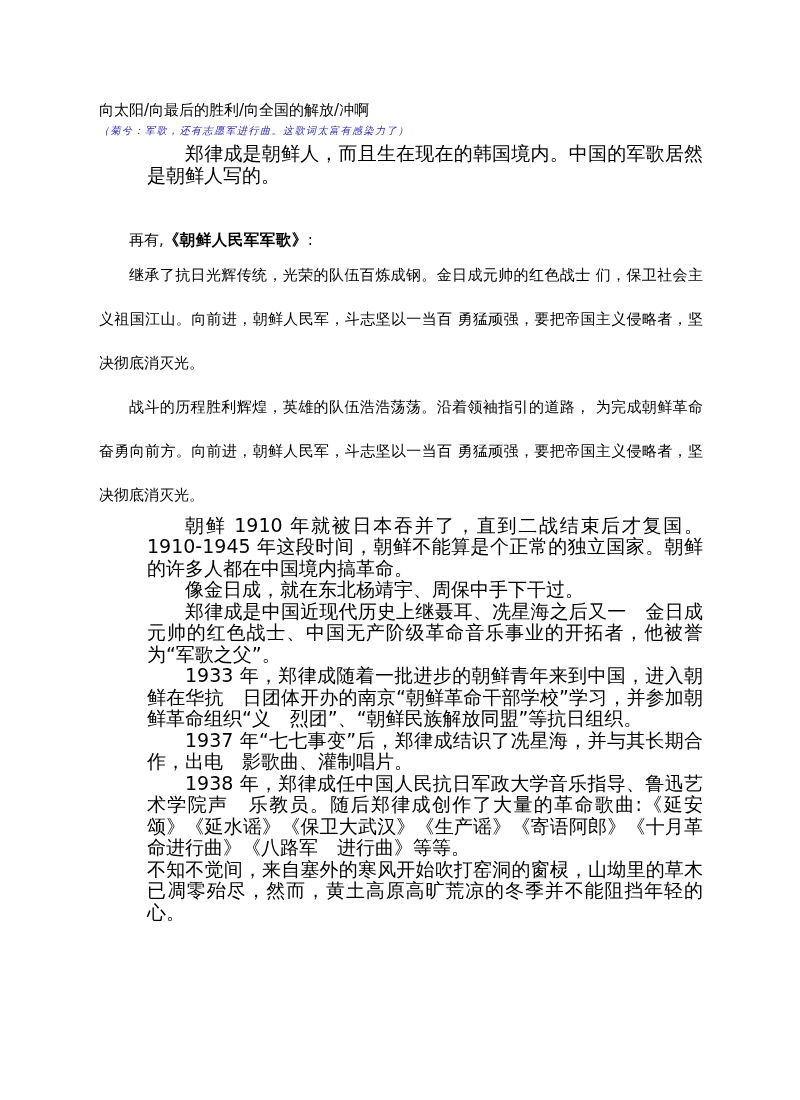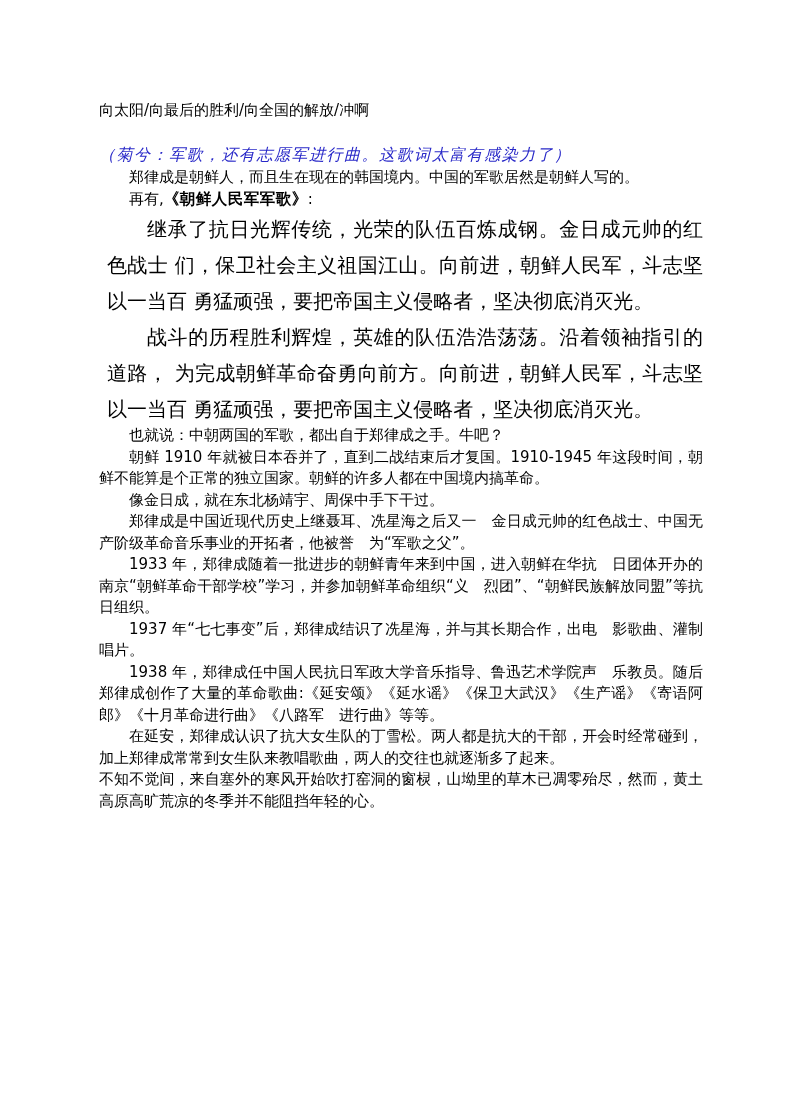--- a/index.html
+++ b/index.html
@@ -19,53 +19,54 @@
     top: 99px;
     width: 604px;
   }
   .header-line {
     font-size: 15px;
     line-height: 22px;
     text-align: left;
     white-space: nowrap;
   }
   .annotation {
-    margin-top: 24px;
+    margin-top: 0;
     margin-bottom: 2px;
     color: var(--annotation, #2828c8);
-    font-size: 16px;
+    font-size: 10px;
     line-height: 20px;
     font-style: italic;
     letter-spacing: 1.5px;
     white-space: nowrap;
   }
   .para {
-    font-size: 15px;
+    font-size: 19px;
     line-height: 21.5px;
     text-align: justify;
     text-indent: 2em;
+    margin-left: 48px;
   }
   .para.no-indent { text-indent: 0; }
   .lead-line {
     font-size: 15px;
     line-height: 21.5px;
     text-indent: 2em;
+    margin-top: 44px;
   }
   .song-title-bold {
     font-weight: bold;
     font-size: 15.5px;
     letter-spacing: 0.5px;
   }
   .lyrics { margin-top: 1px; }
   .lyrics .verse {
-    font-size: 20px;
-    line-height: 36px;
+    font-size: 15px;
+    line-height: 44px;
     text-align: justify;
     text-indent: 2em;
-    margin-left: 8px;
   }
   .bodytext { margin-top: -2px; }
 </style>
 </head>
 <body>
 
 <div class="page">
   <div class="content">
 
     <p class="header-line">向太阳/向最后的胜利/向全国的解放/冲啊</p>
@@ -75,25 +76,23 @@
     <p class="para">郑律成是朝鲜人，而且生在现在的韩国境内。中国的军歌居然是朝鲜人写的。</p>
 
     <p class="lead-line"><span>再有,</span><span class="song-title-bold">《朝鲜人民军军歌》</span><span>:</span></p>
 
     <div class="lyrics">
       <p class="verse">继承了抗日光辉传统，光荣的队伍百炼成钢。金日成元帅的红色战士 们，保卫社会主义祖国江山。向前进，朝鲜人民军，斗志坚以一当百 勇猛顽强，要把帝国主义侵略者，坚决彻底消灭光。</p>
       <p class="verse">战斗的历程胜利辉煌，英雄的队伍浩浩荡荡。沿着领袖指引的道路， 为完成朝鲜革命奋勇向前方。向前进，朝鲜人民军，斗志坚以一当百 勇猛顽强，要把帝国主义侵略者，坚决彻底消灭光。</p>
     </div>
 
     <div class="bodytext">
-      <p class="para">也就说：中朝两国的军歌，都出自于郑律成之手。牛吧？</p>
       <p class="para">朝鲜 1910 年就被日本吞并了，直到二战结束后才复国。1910-1945 年这段时间，朝鲜不能算是个正常的独立国家。朝鲜的许多人都在中国境内搞革命。</p>
       <p class="para">像金日成，就在东北杨靖宇、周保中手下干过。</p>
       <p class="para">郑律成是中国近现代历史上继聂耳、冼星海之后又一　金日成元帅的红色战士、中国无产阶级革命音乐事业的开拓者，他被誉　为“军歌之父”。</p>
       <p class="para">1933 年，郑律成随着一批进步的朝鲜青年来到中国，进入朝鲜在华抗　日团体开办的南京“朝鲜革命干部学校”学习，并参加朝鲜革命组织“义　烈团”、“朝鲜民族解放同盟”等抗日组织。</p>
       <p class="para">1937 年“七七事变”后，郑律成结识了冼星海，并与其长期合作，出电　影歌曲、灌制唱片。</p>
       <p class="para">1938 年，郑律成任中国人民抗日军政大学音乐指导、鲁迅艺术学院声　乐教员。随后郑律成创作了大量的革命歌曲:《延安颂》《延水谣》《保卫大武汉》《生产谣》《寄语阿郎》《十月革命进行曲》《八路军　进行曲》等等。</p>
-      <p class="para">在延安，郑律成认识了抗大女生队的丁雪松。两人都是抗大的干部，开会时经常碰到，加上郑律成常常到女生队来教唱歌曲，两人的交往也就逐渐多了起来。</p>
       <p class="para no-indent">不知不觉间，来自塞外的寒风开始吹打窑洞的窗棂，山坳里的草木已凋零殆尽，然而，黄土高原高旷荒凉的冬季并不能阻挡年轻的心。</p>
     </div>
 
   </div>
 </div>
 
 </body></html>

